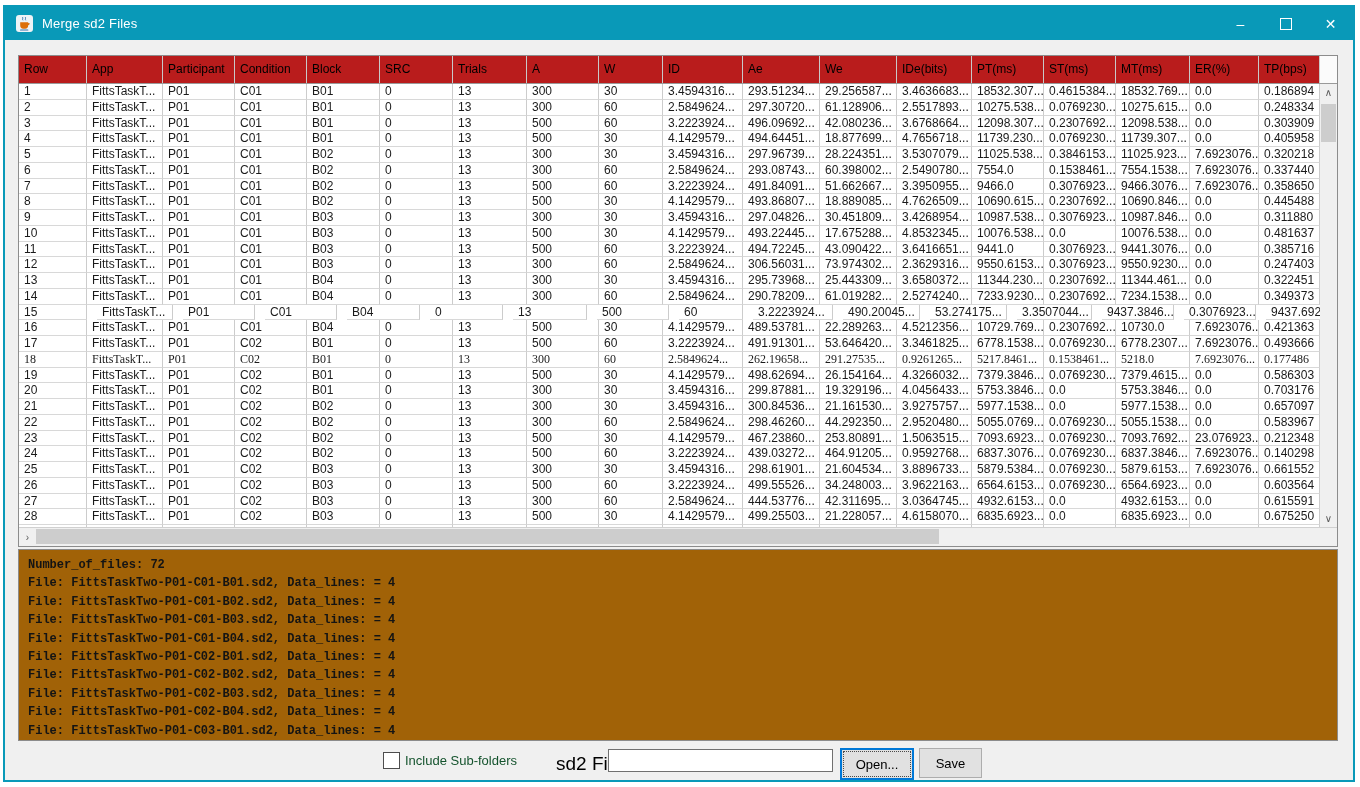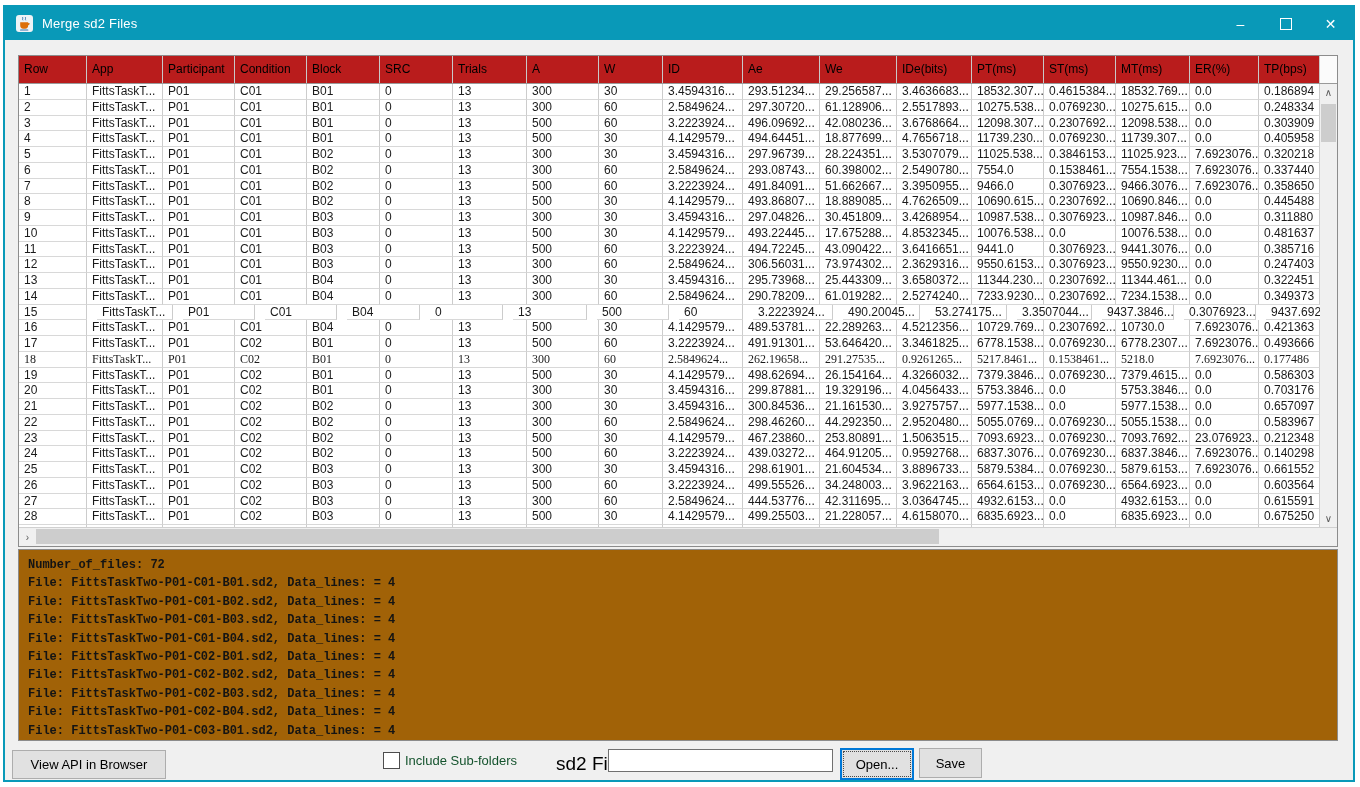--- a/index.html
+++ b/index.html
@@ -723,21 +723,20 @@
           <div class="log-line">File: FittsTaskTwo-P01-C02-B04.sd2, Data_lines: = 4</div>
           <div class="log-line">File: FittsTaskTwo-P01-C03-B01.sd2, Data_lines: = 4</div>
         </div>
       <div class="log-vsb">
         <div class="sb-arrow up">∧</div>
         <div class="vsb-thumb" style="top:19px;height:32px;"></div>
         <div class="sb-arrow down">∨</div>
       </div>
     </div>
 
-    <div class="btn view-api-btn">View API in Browser</div>
     <div class="cb-box"></div>
     <div class="cb-label">Include Sub-folders</div>
     <div class="sd2-label">sd2 File</div>
     <input class="sd2-input" type="text" value="" style="">
     <div class="btn open-btn">Open...</div>
     <div class="btn save-btn">Save</div>
 
   </div>
 </div>
 

